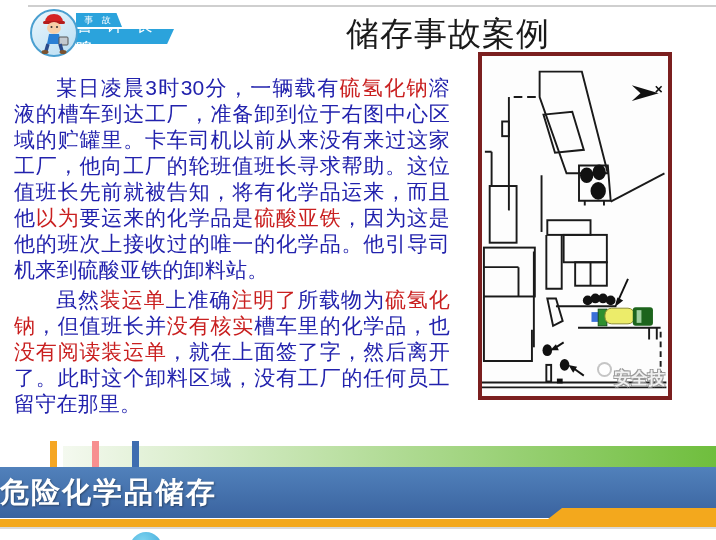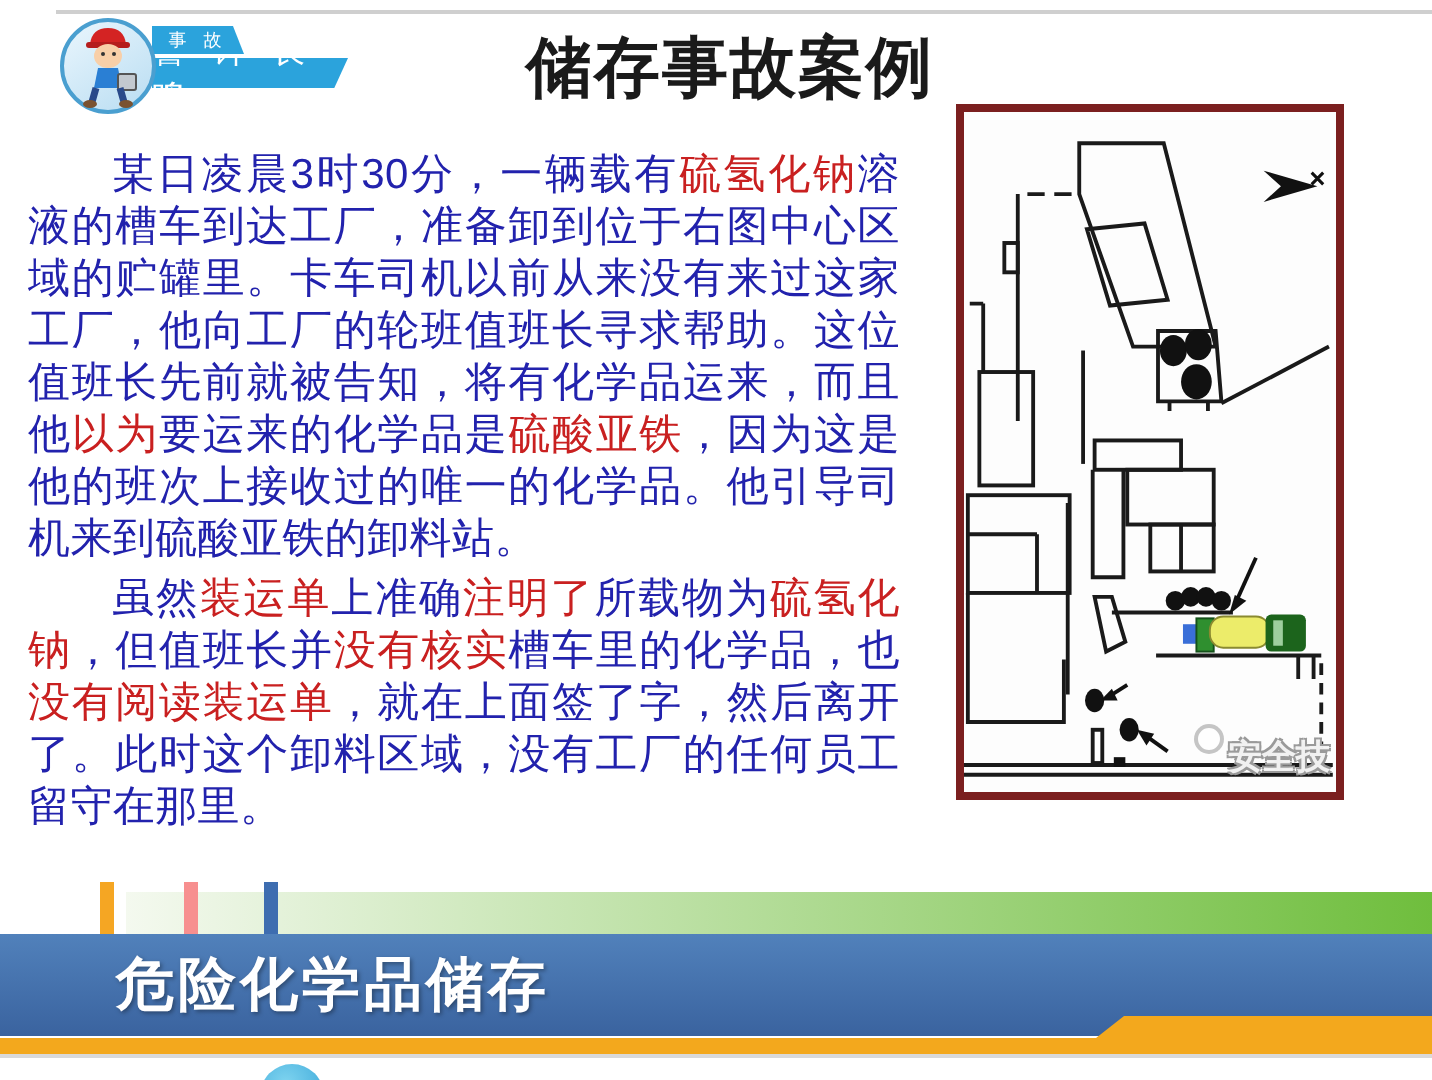--- a/index.html
+++ b/index.html
@@ -13,22 +13,22 @@
   
   .badge { position:absolute; left:0; top:0; width:230px; height:60px; }
   .badge .ribbon { position:absolute; background:var(--ribbon-blue,#2ba3dc); color:#fff; display:flex; align-items:center; justify-content:center; font-weight:normal; }
   .ribbon-small { left:76px; top:13px; width:46px; height:14px; font-size:9px; letter-spacing:3px; clip-path:polygon(0 0,88% 0,100% 100%,0 100%); }
   .ribbon-large { left:76px; top:29px; width:98px; height:15px; font-size:17px; letter-spacing:4px; clip-path:polygon(0 0,100% 0,93% 100%,0 100%); }
   .logo-circle { position:absolute; left:30px; top:9px; width:48px; height:48px; border-radius:50%;
     border:2px solid #4a9fd0; background:linear-gradient(145deg,#eaf6fd,#b9ddf2); z-index:2;
     display:flex; align-items:center; justify-content:center; }
 
   
-  .title { position:absolute; top:12px; left:180px; width:370px; text-align:center;
-    font-size:33px; font-weight:700; color:var(--title-black,#1a1a1a); letter-spacing:1px; }
+  .title { position:absolute; top:12px; left:180px; width:370px; text-align:right;
+    font-size:33px; font-weight:400; color:var(--title-black,#1a1a1a); letter-spacing:1px; }
 
   
   .body-text { position:absolute; top:75px; left:14px; width:452px;
     font-size:21px; line-height:26px; font-weight:500; letter-spacing:.2px; text-align:justify; }
   .body-text p { text-indent:2em; margin:0 16px 4px 0; }
   .seg-blue { color:var(--body-blue,#2222ad); }
   .seg-red  { color:var(--highlight-red,#c92020); }
 
   
   .map-box { position:absolute; left:478px; top:52px; width:194px; height:348px;
@@ -43,21 +43,21 @@
   
   .green-strip { position:absolute; left:63px; top:446px; width:653px; height:21px;
     background:linear-gradient(to right,var(--green-strip-start,#f4f9ef),var(--green-strip-end,#6fbe3d)); }
   .tick { position:absolute; top:441px; width:7px; height:26px; }
   .tick-orange { left:50px;  background:var(--tick-orange,#f5a623); }
   .tick-pink   { left:92px;  background:var(--tick-pink,#f78f8f); }
   .tick-blue   { left:132px; background:var(--tick-blue,#3e6db0); }
   .blue-bar { position:absolute; left:0; top:467px; width:716px; height:51px;
     background:linear-gradient(var(--banner-blue-top,#5181bb),var(--banner-blue-bottom,#3a639f));
     display:flex; align-items:center; }
-  .blue-bar span { color:#ffffff; font-size:29px; font-weight:bold; letter-spacing:2px; padding-left:58px;
+  .blue-bar span { color:#ffffff; font-size:29px; font-weight:bold; letter-spacing:2px; 
     text-shadow:1px 1px 2px rgba(0,0,0,.35); }
   .orange-stripe { position:absolute; left:0; top:505px; width:716px; height:22px;
     background:var(--banner-orange,#f3a81d);
     clip-path:polygon(0 14px,548px 14px,562px 3px,716px 3px,716px 22px,0 22px); }
   .orange-shadow { position:absolute; left:0; top:527px; width:716px; height:2px; background:#d9d9d9; }
   .bottom-circle { position:absolute; left:130px; top:532px; width:32px; height:32px; border-radius:50%;
     background:radial-gradient(circle at 40% 30%, #7fd4f0, var(--bottom-circle,#2e9fd4)); }
 </style>
 </head>
 <body>

